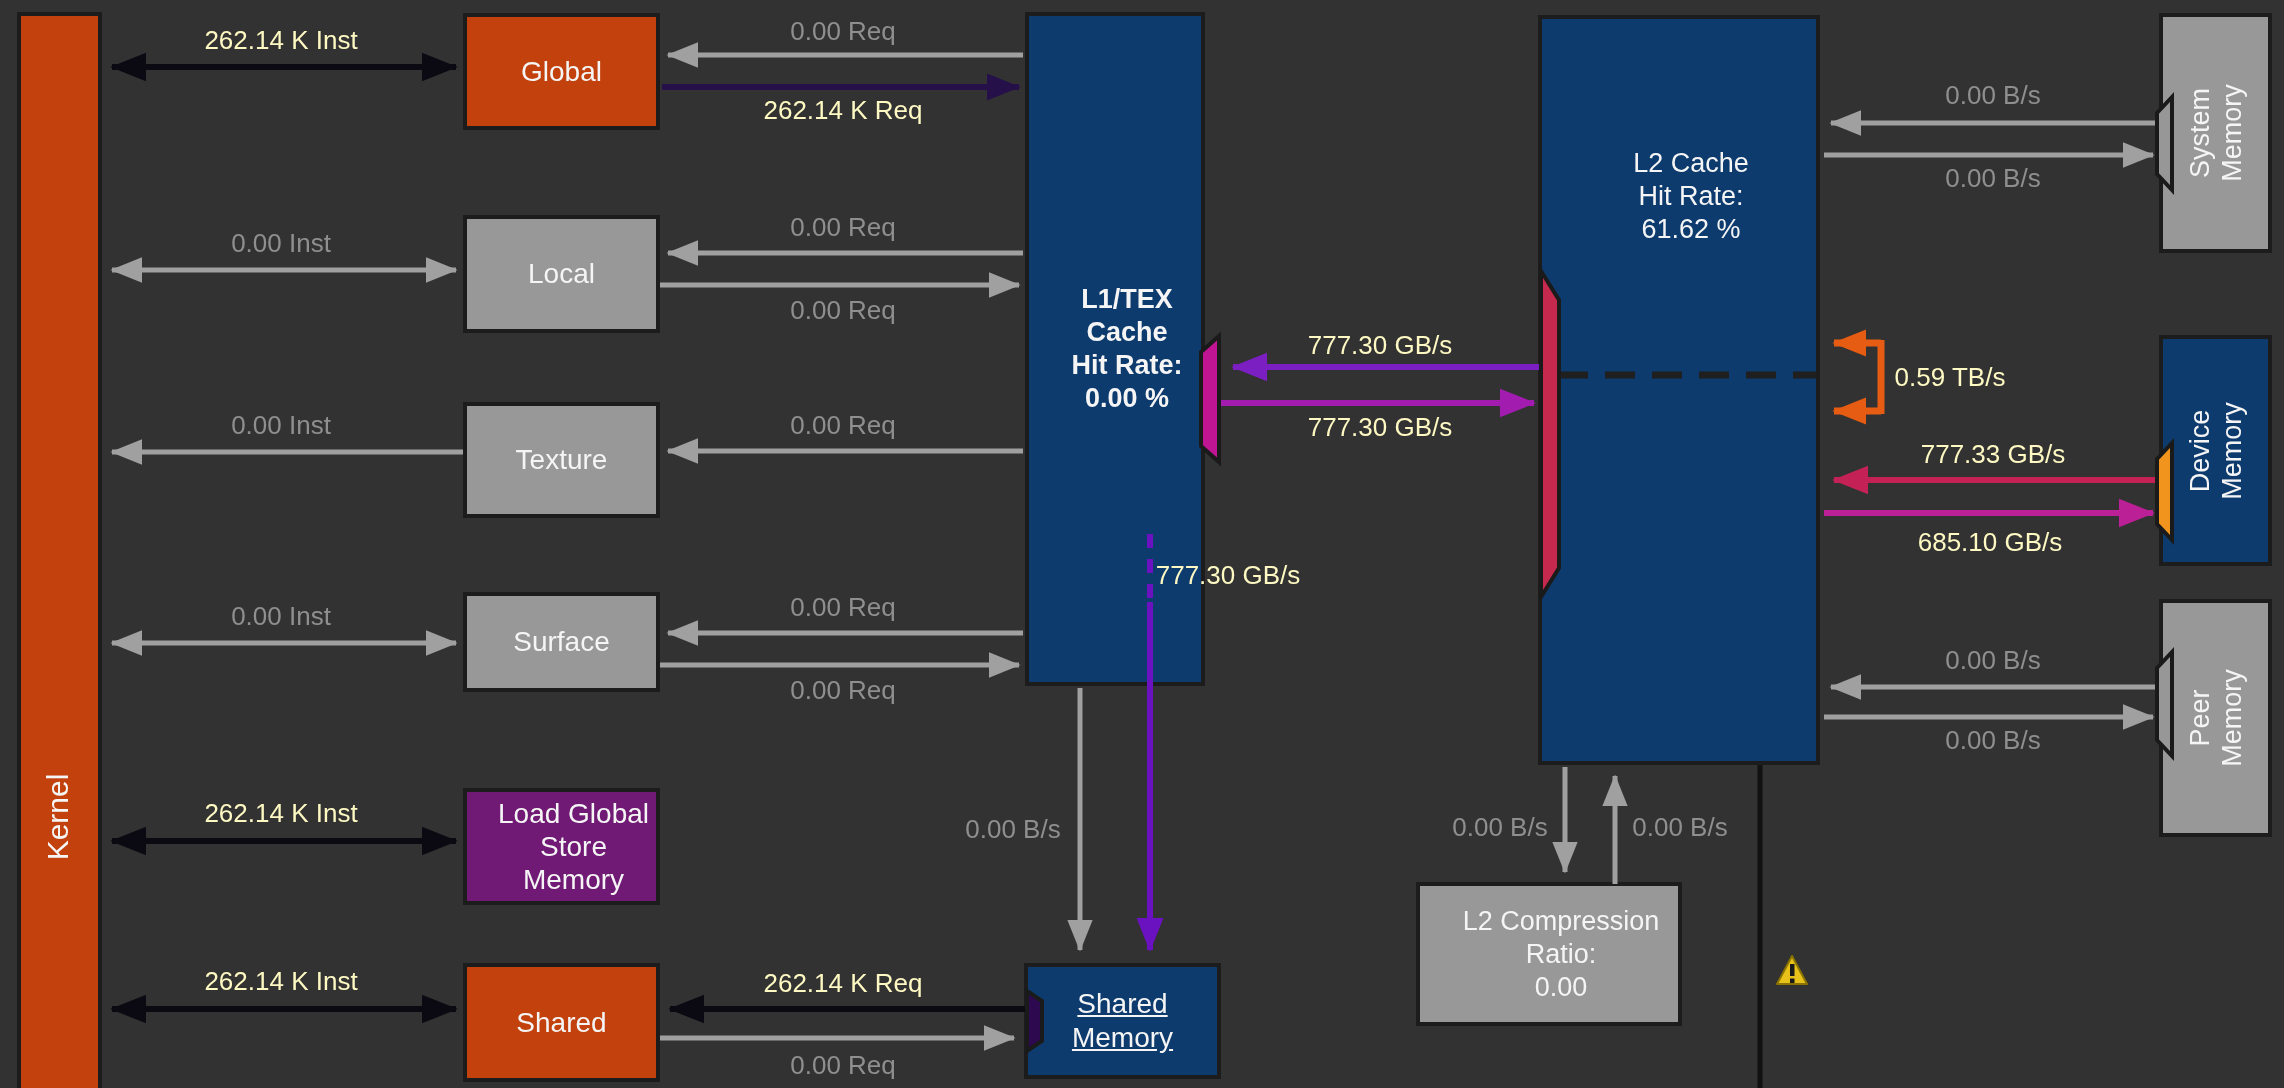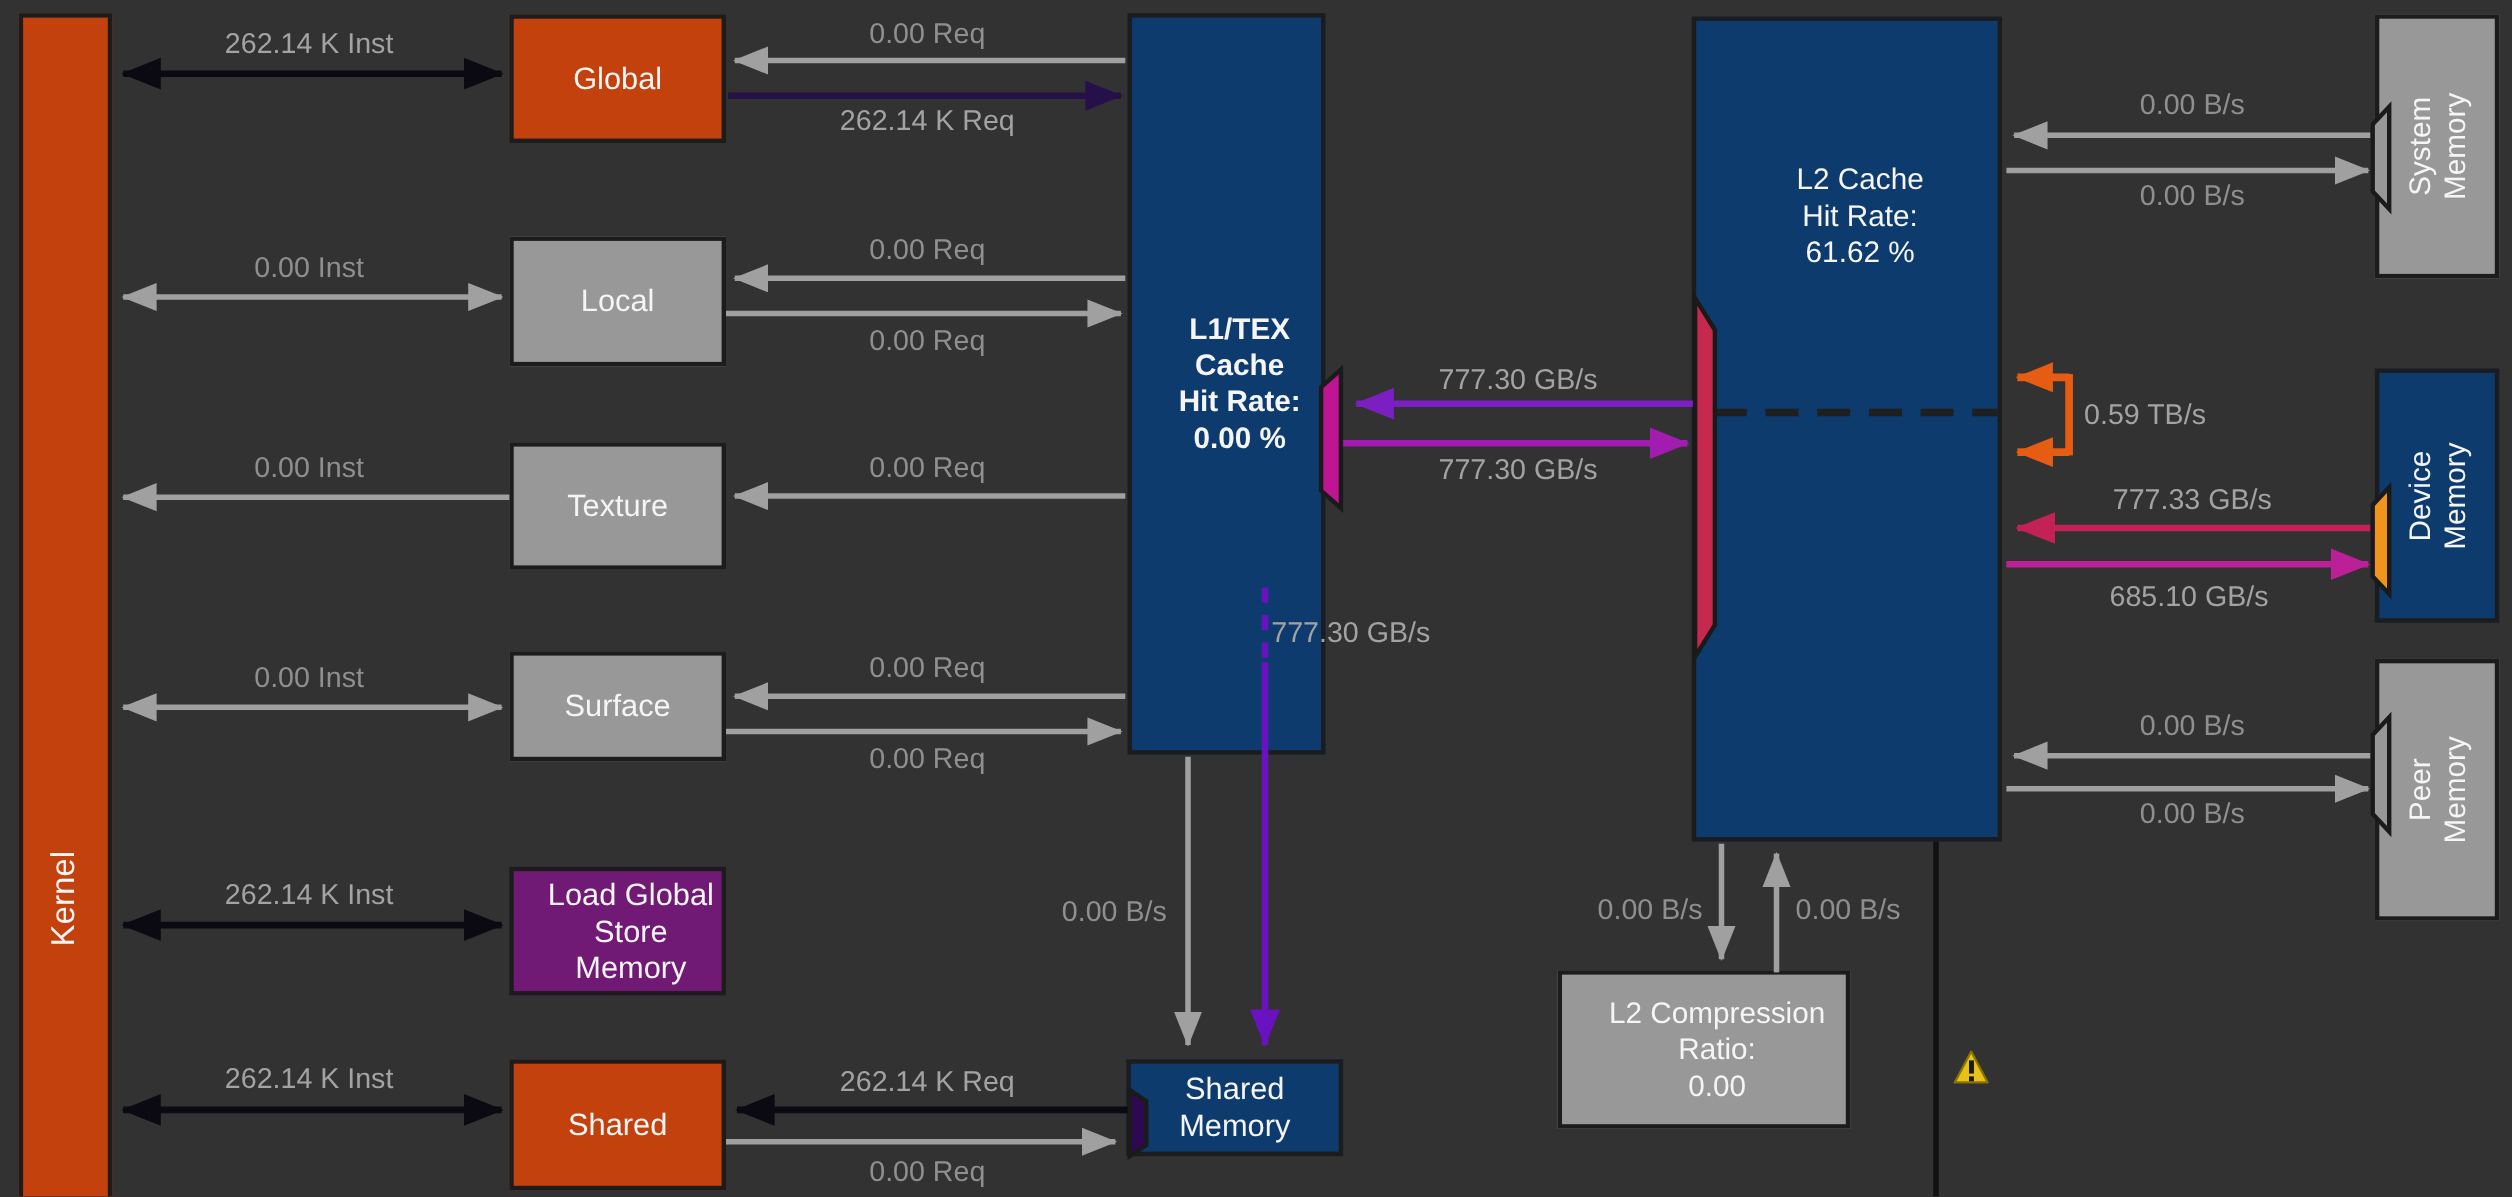--- a/index.html
+++ b/index.html
@@ -13,21 +13,21 @@
   .grayfill{background:#989898;}
   .navy{background:#0d3b6e;}
   .multiline{display:flex;flex-direction:column;align-items:center;font-size:27px;line-height:33px;text-align:center;padding-left:24px;}
   .l2text{position:absolute;top:128px;left:0;right:0;}
   .vert{transform:rotate(-90deg);font-size:27px;line-height:32px;text-align:center;white-space:nowrap;}
   .vert span{display:block;}
   #kernel-label{position:absolute;left:58px;top:817px;transform:translate(-50%,-50%) rotate(-90deg);
         color:#f5f5f5;font-size:30px;z-index:3;white-space:nowrap;}
   svg.arrows{position:absolute;left:0;top:0;z-index:2;}
   .flow-lbl{position:absolute;transform:translate(-50%,-50%);font-size:26px;white-space:nowrap;z-index:3;}
-  .flow-lbl.w{color:#a3a3a3;}
+  .flow-lbl.w{color:#fef9c3;}
   .flow-lbl.g{color:#8f8f8f;}
 </style>
 </head>
 <body>
 
 <div id="stage">
 
   <div class="node green" style="left:17px;top:12px;width:85px;height:1080px;"></div>
   <div id="kernel-label">Kernel</div>
 
@@ -59,21 +59,21 @@
   </div>
 
   <div class="node navy" style="left:1025px;top:12px;width:180px;height:674px;font-weight:bold;">
     <div class="multiline">
       <span>L1/TEX Cache</span>
       <span>Hit Rate:</span>
       <span>0.00 %</span>
     </div>
   </div>
 
-  <div class="node navy" style="left:1024px;top:963px;width:197px;height:88px;">
+  <div class="node navy" style="left:1024px;top:963px;width:197px;height:116px;text-decoration:underline;">
     <span class="cap">Shared Memory</span>
   </div>
 
   <div class="node navy" style="left:1538px;top:15px;width:282px;height:750px;align-items:flex-start;">
     <div class="multiline l2text">
       <span>L2 Cache</span>
       <span>Hit Rate:</span>
       <span>61.62 %</span>
     </div>
   </div>

